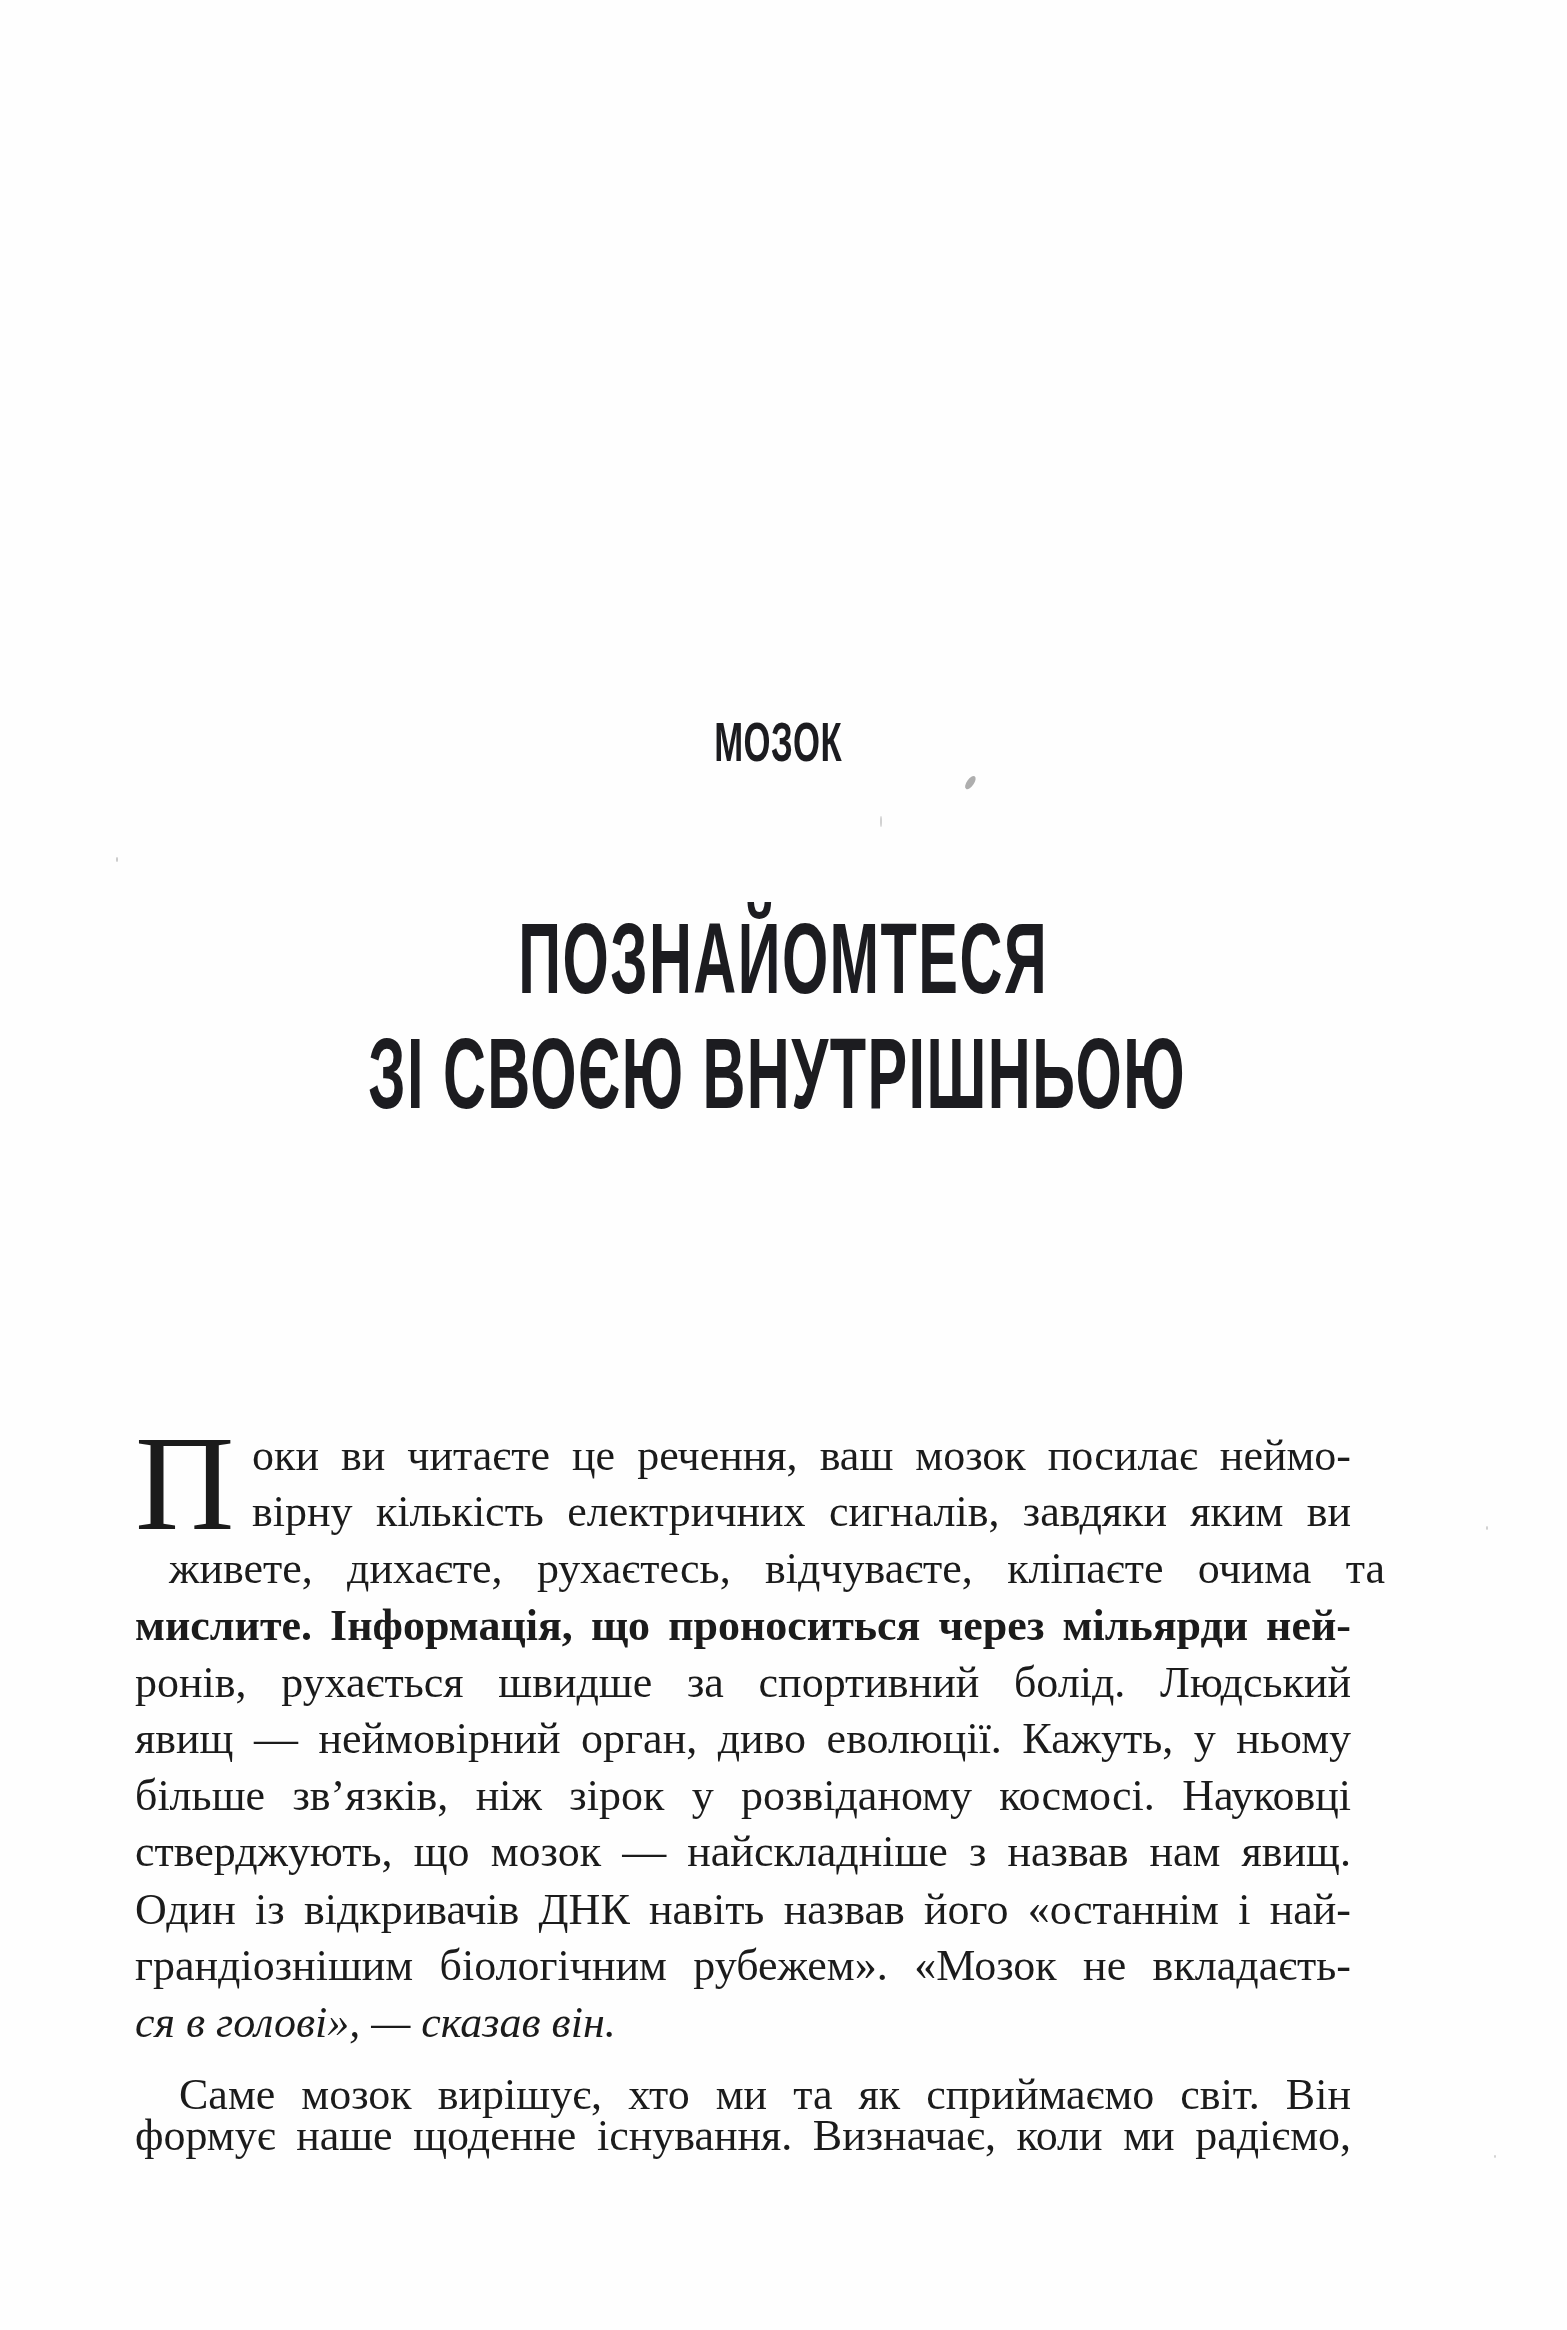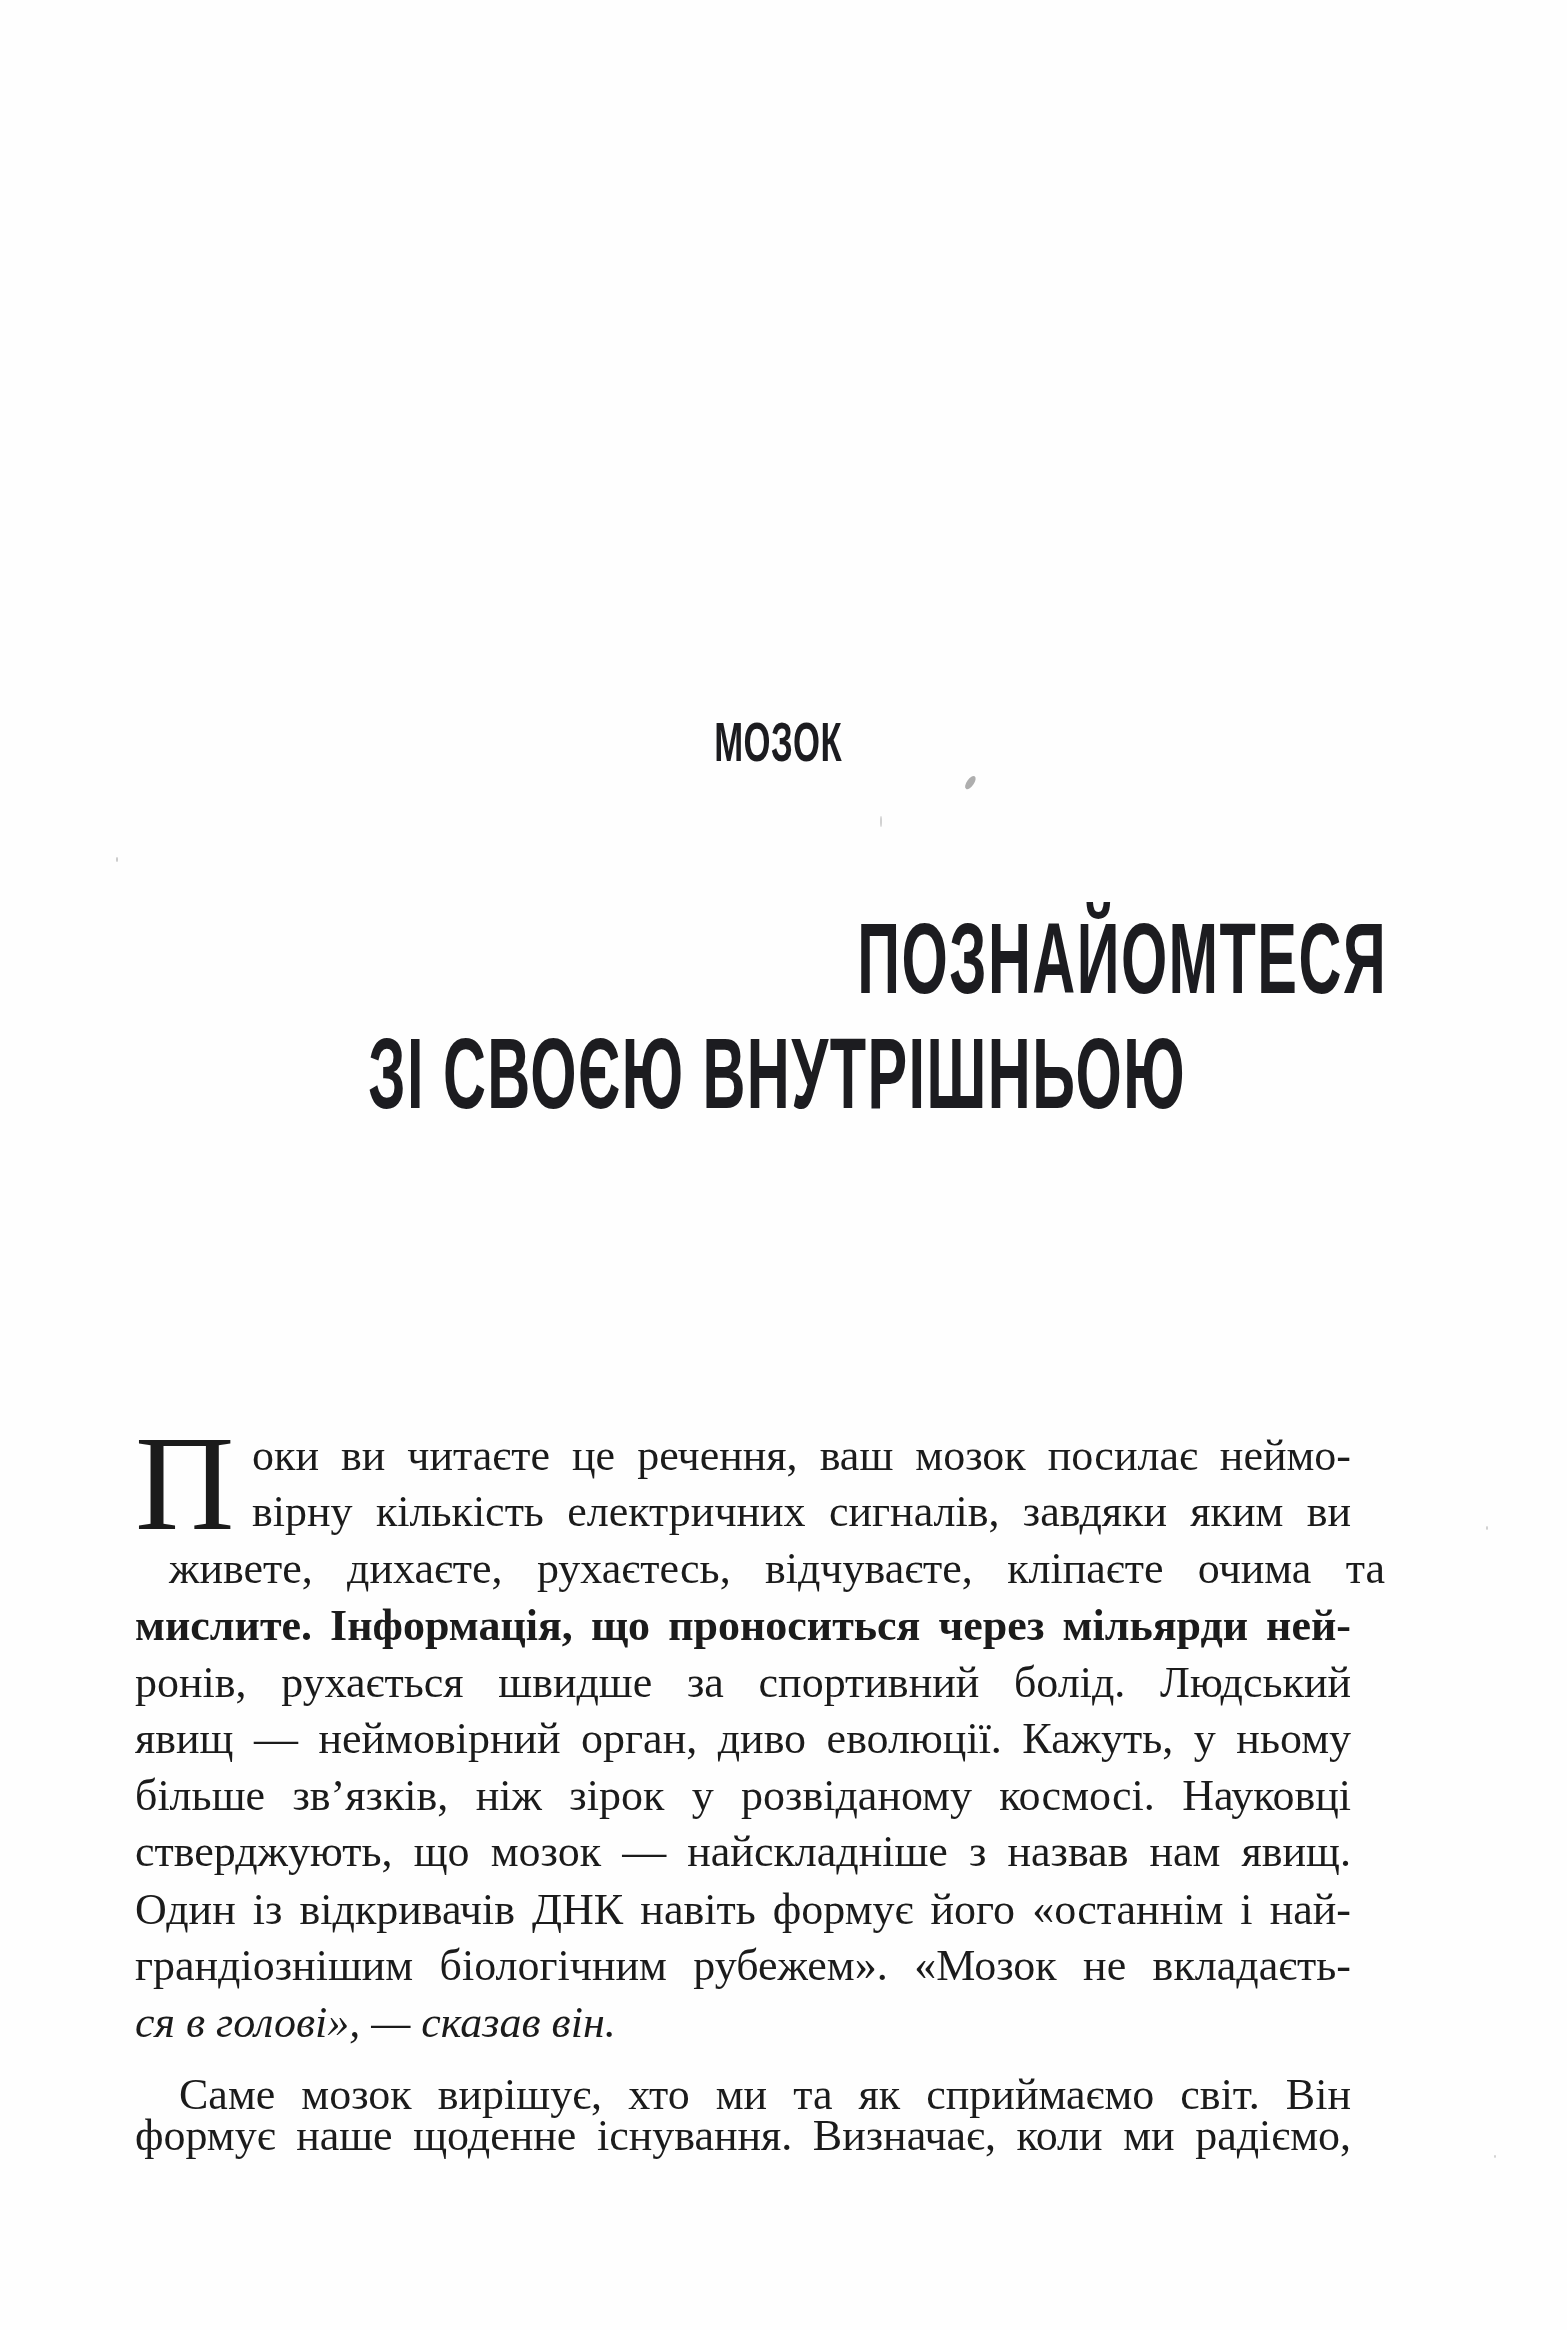--- a/index.html
+++ b/index.html
@@ -44,21 +44,21 @@
     transform: scaleX(0.62);
     letter-spacing: 0.8px;
   }
   .title-line {
     font-size: 100px;
   }
   .title-line .inner {
     transform: scaleX(0.595);
     letter-spacing: 2.4px;
   }
-  .title-line.l1 { top: 908px; left: 0px; text-align: right; }
+  .title-line.l1 { top: 908px; left: 0px; }
   .title-line.l2 { top: 1023px; left: -6.5px; }
   .title-line.l3 { top: 1141px; left: 0px; }
 
   
   .body-text {
     position: absolute;
     left: 135px;
     width: 1216px;
     top: 0;
     font-family: "Liberation Serif", "DejaVu Serif", serif;
@@ -133,21 +133,21 @@
   <div class="body-text">
     <div>
       <div class="line dc" style="top: 1427px; white-space: nowrap;">оки ви читаєте це речення, ваш мозок посилає неймо-</div>
       <div class="line dc" style="top: 1483px; white-space: nowrap;">вірну кількість електричних сигналів, завдяки яким ви</div>
       <div class="line" style="top: 1540px; white-space: nowrap; margin-left: 34px;">живете, дихаєте, рухаєтесь, відчуваєте, кліпаєте очима та</div>
       <div class="line" style="top: 1597px; white-space: nowrap; font-weight: bold;">мислите. Інформація, що проноситься через мільярди ней-</div>
       <div class="line" style="top: 1654px; white-space: nowrap;">ронів, рухається швидше за спортивний болід. Людський</div>
       <div class="line" style="top: 1710px; white-space: nowrap;">явищ — неймовірний орган, диво еволюції. Кажуть, у ньому</div>
       <div class="line" style="top: 1767px; white-space: nowrap;">більше зв’язків, ніж зірок у розвіданому космосі. Науковці</div>
       <div class="line" style="top: 1823px; white-space: nowrap;">стверджують, що мозок — найскладніше з назвав нам явищ.</div>
-      <div class="line" style="top: 1881px; white-space: nowrap;">Один із відкривачів ДНК навіть формує його «останнім і най-</div>
+      <div class="line" style="top: 1881px; white-space: nowrap;">Один із відкривачів ДНК навіть назвав його «останнім і най-</div>
       <div class="line" style="top: 1937px; white-space: nowrap;">грандіознішим біологічним рубежем». «Мозок не вкладаєть-</div>
       <div class="line last" style="top: 1994px; white-space: nowrap; font-style: italic;">ся в голові», — сказав він.</div>
     </div>
     <div>
       <div class="line indent" style="top: 2051px; white-space: nowrap; margin-top: 15px;">Саме мозок вирішує, хто ми та як сприймаємо світ. Він</div>
       <div class="line" style="top: 2107px; white-space: nowrap;">формує наше щоденне існування. Визначає, коли ми радіємо,</div>
     </div>
   </div>
 
 </div>

